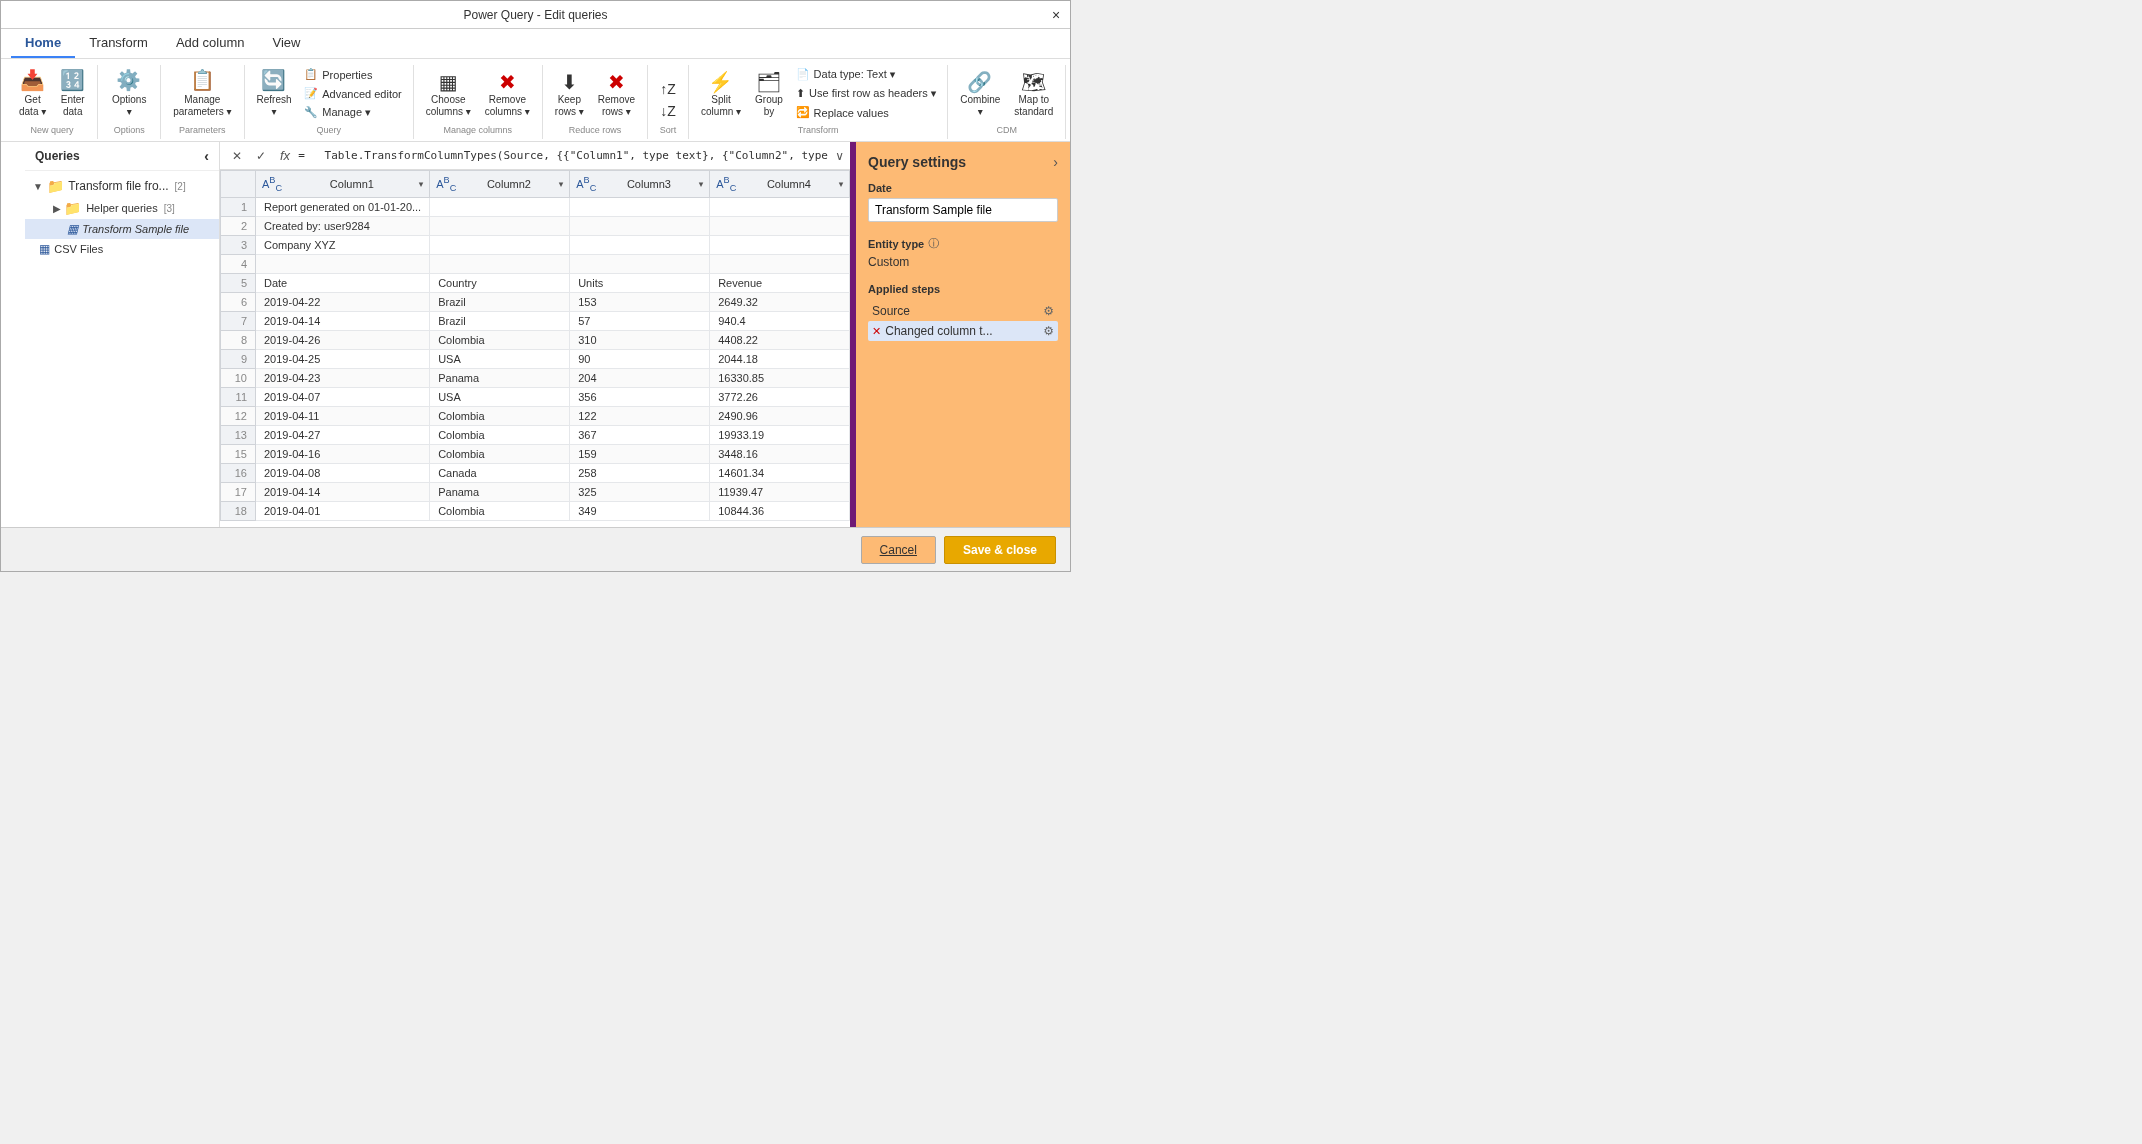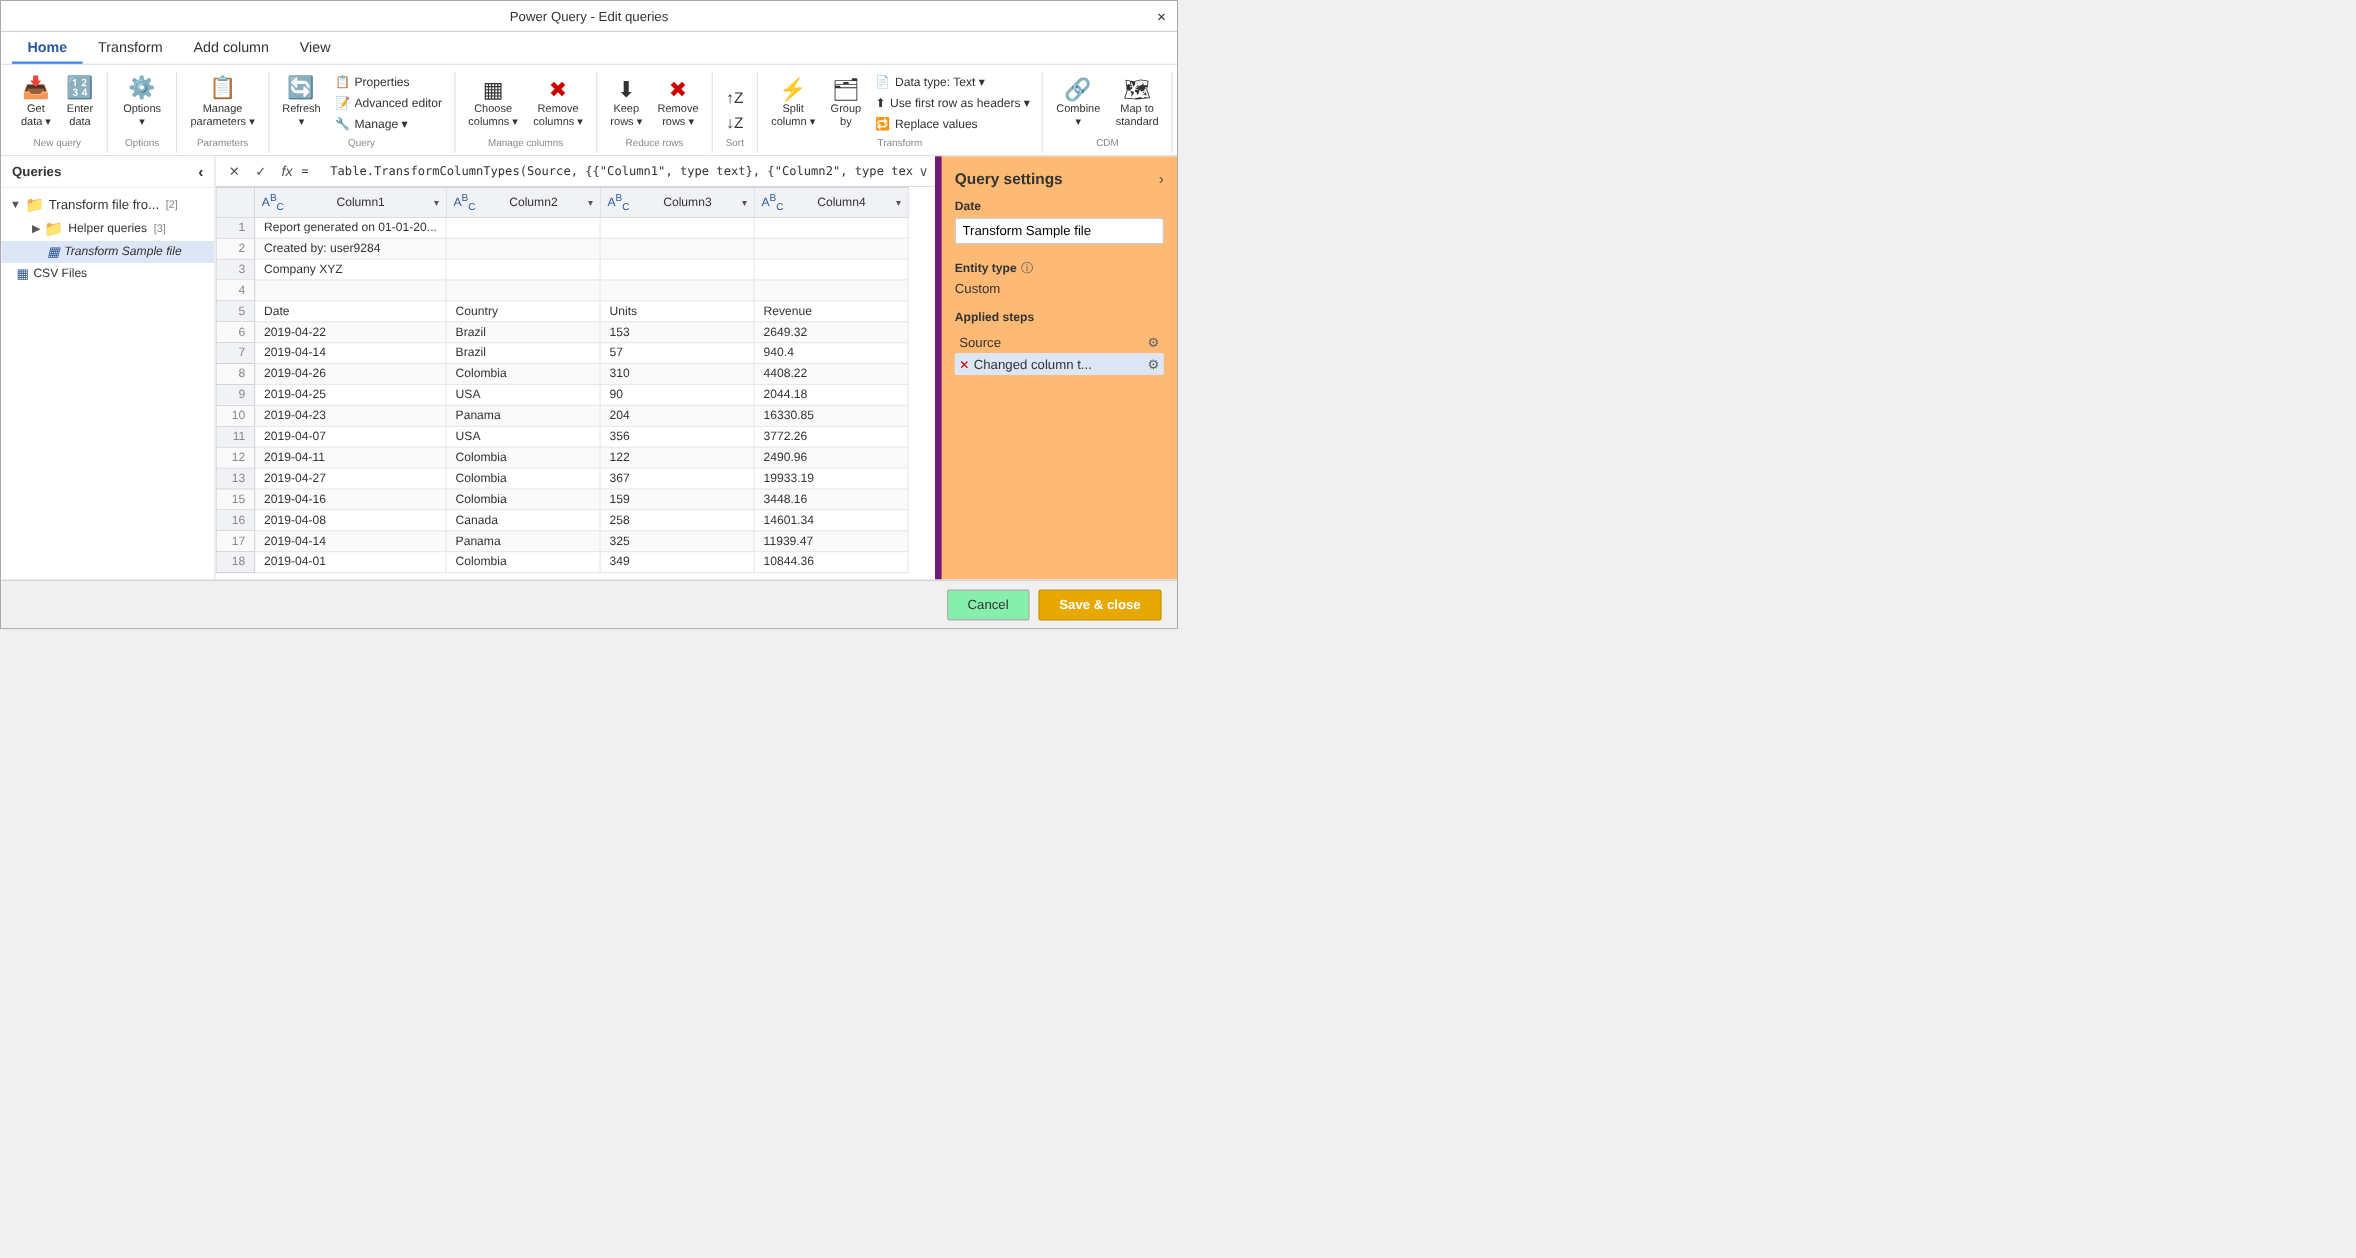--- a/index.html
+++ b/index.html
@@ -68,21 +68,21 @@
     .applied-steps-label { font-size: 11px; font-weight: 600; color: #333; margin-bottom: 6px; }
     .step-item { display: flex; align-items: center; justify-content: space-between; padding: 3px 4px; border-radius: 2px; cursor: pointer; }
     .step-item.active { background: #dce6f7; }
     .step-left { display: flex; align-items: flex-end; gap: 4px; }
     .step-x { font-size: 11px; color: #c00; cursor: pointer; }
     .step-name { font-size: 12px; color: #333; }
     .step-gear { font-size: 12px; color: #666; cursor: pointer; }
 
     
     .bottom-bar { display: flex; align-items: center; justify-content: flex-end; gap: 8px; padding: 8px 14px; background: #f0f0f0; border-top: 1px solid #ccc; height: 44px; }
-    .btn-cancel { padding: 6px 18px; background: #86efac; border: 1px solid #aaa; border-radius: 2px; font-size: 12px; cursor: pointer; color: #333; }
+    .btn-cancel { padding: 6px 18px; background: #fdba74; border: 1px solid #aaa; border-radius: 2px; font-size: 12px; cursor: pointer; color: #333; text-decoration: underline; }
     .btn-save { padding: 6px 18px; background: #e8a800; border: 1px solid #c89000; border-radius: 2px; font-size: 12px; cursor: pointer; color: #fff; font-weight: 600; }
 
     .ribbon-wrapper { background: #fff; }
     .ribbon-groups-row { display: flex; align-items: stretch; padding: 6px 6px 2px 6px; min-height: 80px; }
   </style>
 </head>
 <body>
 
 <div style="width:1071px; height:572px; display:flex; flex-direction:column; border:1px solid #aaa; background:#fff; overflow:hidden;">
 
@@ -251,21 +251,21 @@
       </div>
 
       <div class="ribbon-group" style="flex-direction:column; justify-content:flex-end; padding-bottom:4px; border-right:none;">
         
         
       </div>
 
     </div>
   </div>
 
-  <div style="display:flex; flex:1; overflow:hidden;">
+  <div style="display:flex; flex:1; overflow:hidden;padding-left:24px;">
 
     <div class="queries-panel">
       <div class="queries-header">
         <span>Queries</span>
         <span class="queries-header-icon">‹</span>
       </div>
       <div class="query-tree">
 
         <div class="tree-group">
           <div class="tree-group-header">

